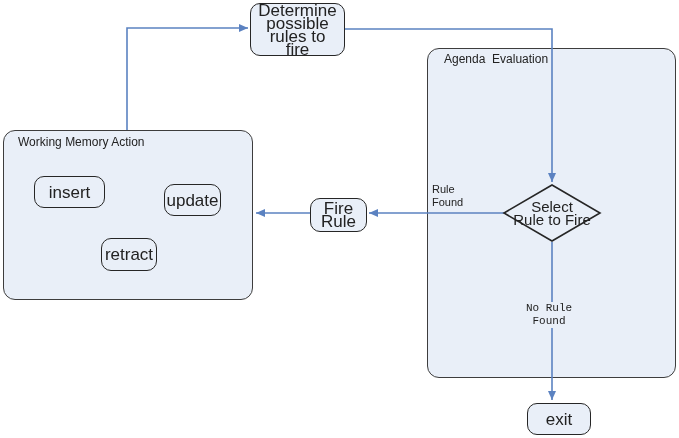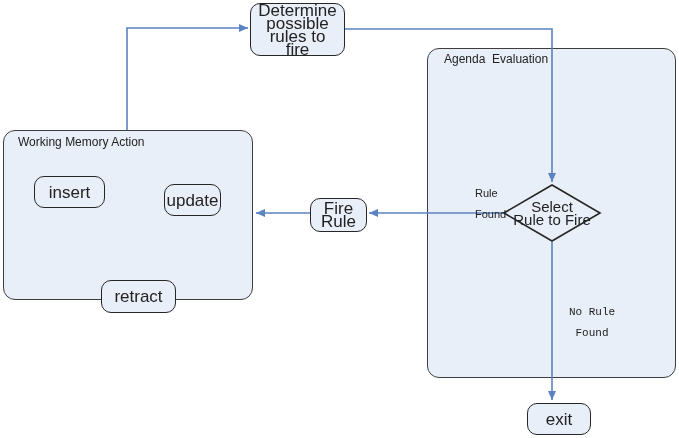--- a/index.html
+++ b/index.html
@@ -48,23 +48,22 @@
   .nodelabel {
     white-space: pre-line;
     text-align: center;
     line-height: 13px;
   }
   
   .edgelabel {
     position: absolute;
     font-size: 11px;
     color: #222222;
-    line-height: 21px;
+    line-height: 13px;
     z-index: 6;
-    margin-left: 43px;
   }
   .edgelabel.center { text-align: center; font-family: Liberation Mono, monospace; }
   .edgelabel.onbox { background: #e9eff8; }
   
   .diamond-label {
     position: absolute;
     left: 502px;
     top: 200px;
     width: 100px;
     font-size: 15px;
@@ -89,21 +88,21 @@
 <div class="canvas">
 
   <div class="bigbox" style="left:3px; top:130px; width:250px; height:170px;">
     <div class="biglabel">Working Memory Action</div>
     <div class="smallbox" style="left:30px; top:45px; width:71px; height:32px;">
       <span class="nodelabel">insert</span>
     </div>
     <div class="smallbox" style="left:160px; top:53px; width:57px; height:32px;">
       <span class="nodelabel">update</span>
     </div>
-    <div class="smallbox" style="left:97px; top:107px; width:75px; height:33px;margin-top:42px;">
+    <div class="smallbox" style="left:97px; top:107px; width:56px; height:33px;">
       <span class="nodelabel">retract</span>
     </div>
   </div>
 
   <div class="bigbox" style="left:427px; top:48px; width:249px; height:330px;">
     <div class="biglabel" style="left:16px; top:3px;">Agenda  Evaluation</div>
   </div>
 
   <svg class="connectors" width="679" height="438" viewBox="0 0 679 438">
     <defs>

